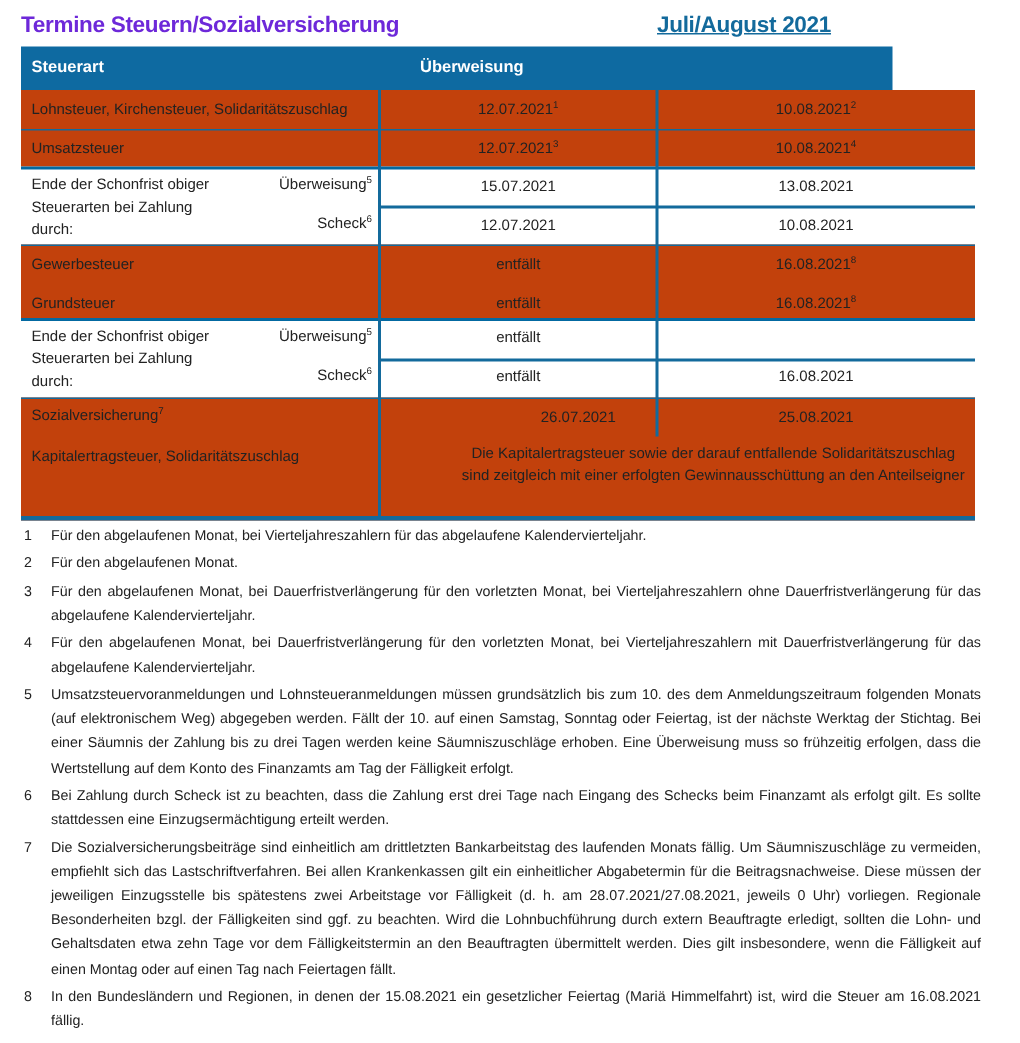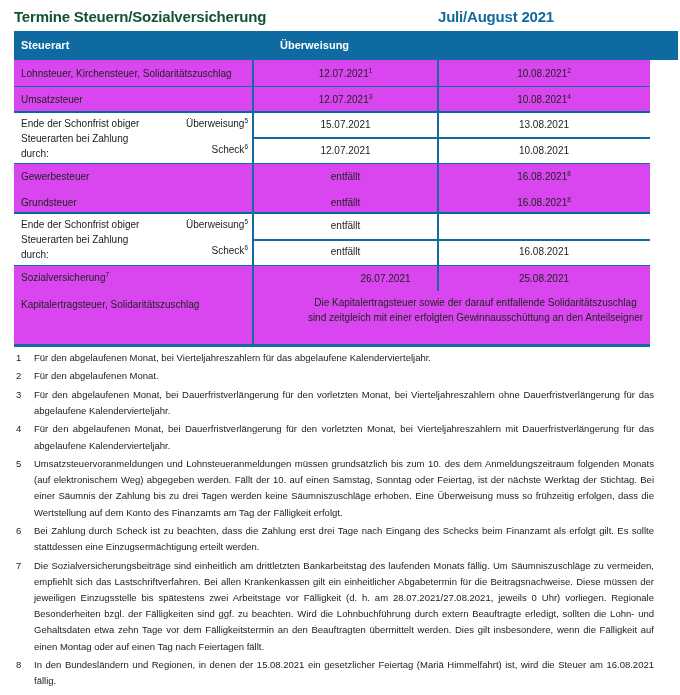--- a/index.html
+++ b/index.html
@@ -1,28 +1,28 @@
 <!DOCTYPE html>
 <html><head>
 <meta charset="utf-8">
 <style>
   * { box-sizing: border-box; margin: 0; padding: 0; }
   html, body { width: 680px; height: 695px; background: #ffffff; overflow: hidden; }
   body { font-family: "Liberation Sans", "DejaVu Sans", sans-serif; color: #1a1a1a; position: relative; }
 
   .title-bar { position: absolute; left: 14px; top: 8px; width: 636px; height: 22px; }
-  .title-left { position: absolute; left: 0; top: 0; font-size: 15px; font-weight: bold; color: #14532d; letter-spacing: -0.2px; }
-  .title-right { position: absolute; left: 424px; top: 0; font-size: 15px; font-weight: bold; color: #136a9c; letter-spacing: -0.2px; }
+  .title-left { position: absolute; left: 0; top: 0; font-size: 15px; font-weight: bold; color: #6d28d9; letter-spacing: -0.2px; }
+  .title-right { position: absolute; left: 424px; top: 0; font-size: 15px; font-weight: bold; color: #136a9c; letter-spacing: -0.2px; text-decoration: underline; }
 
   .tbl { position: absolute; left: 14px; top: 31px; width: 636px; }
-  .hdr { position: absolute; left: 0; top: 0; width: 664px; height: 29px; background: #0e6aa1; }
+  .hdr { position: absolute; left: 0; top: 0; width: 581px; height: 29px; background: #0e6aa1; }
   .hdr span { position: absolute; top: 8px; color: #ffffff; font-weight: bold; font-size: 11px; }
 
   .row { position: absolute; left: 0; width: 636px; }
-  .blue { background: #d946ef; }
+  .blue { background: #c2410c; }
   .white { background: #ffffff; }
   .bt { border-top: 2px solid #0369a1; }
   .bt-thin { border-top: 1.5px solid #136a9c; }
   .bb { border-bottom: 3px solid #136a9c; }
 
   .c1 { position: absolute; left: 7px; font-size: 10px; color: #222; white-space: nowrap; }
   .c2 { position: absolute; left: 239px; width: 185px; text-align: center; font-size: 10px; color: #222; }
   .c3 { position: absolute; left: 424px; width: 212px; text-align: center; font-size: 10px; color: #222; }
   .lbl-right { position: absolute; right: 402px; font-size: 10px; color: #222; text-align: right; white-space: nowrap; }
   sup { font-size: 6.5px; vertical-align: 4px; line-height: 0; }

